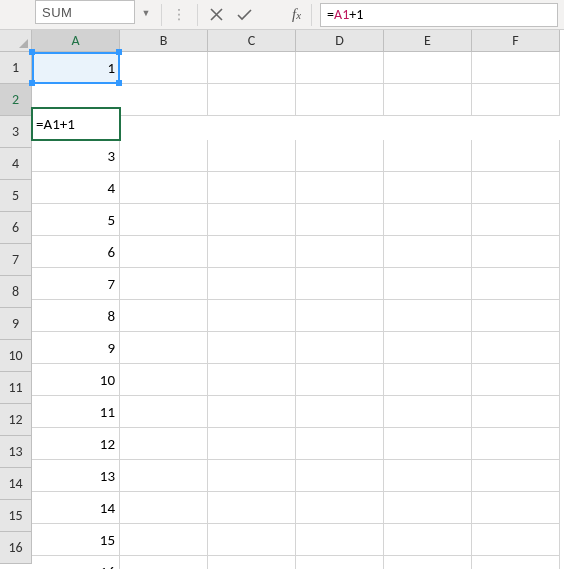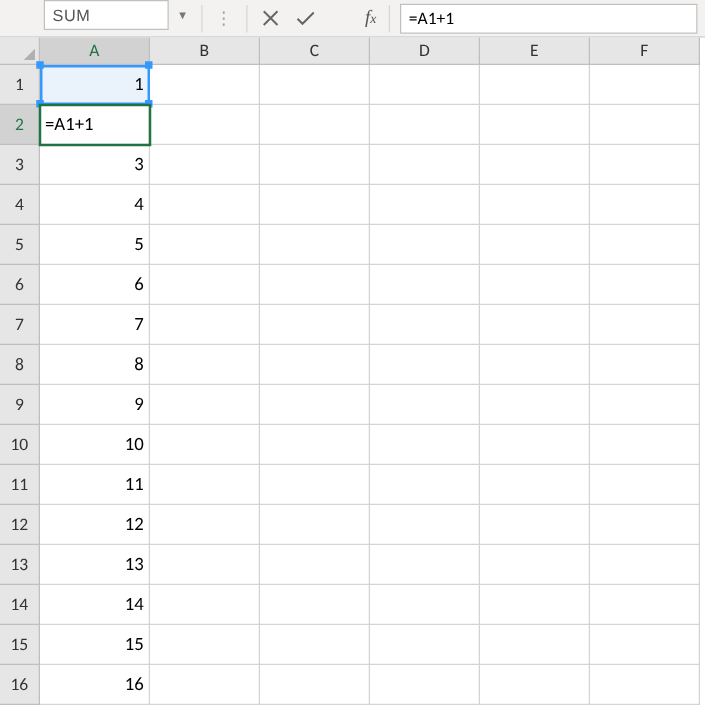--- a/index.html
+++ b/index.html
@@ -83,21 +83,21 @@
       margin: 0 6px 0 4px;
       background: #ffffff;
       border: 1px solid #c0c0c0;
       font-size: 14px;
       padding: 0 6px;
       color: #000;
       display:flex;
       align-items:center;
     }
     .formula-input .eq { color:#000; }
-    .formula-input .ref { color:#000000; }
+    .formula-input .ref { color:#be185d; }
     .formula-input .rest { color:#000; }
 
     
     .grid {
       position: relative;
     }
     .corner {
       position: absolute;
       left: 0; top: 0;
       width: 32px; height: 22px;
@@ -195,20 +195,21 @@
     .cell.ref-highlight { position:relative; }
     .cell.ref-highlight::before{ left:-3px; top:-3px; }
     .cell.ref-highlight::after{ right:-3px; top:-3px; }
     .cell.ref-highlight .c1{ left:-3px; bottom:-3px; }
     .cell.ref-highlight .c2{ right:-3px; bottom:-3px; }
     .cell.editing {
       outline: 2px solid #217346;
       outline-offset: -1px;
       z-index: 5;
       position:relative;
+      margin-top:24px;
     }
   </style>
 </head>
 <body>
 
 <div class="formula-bar">
   <div class="name-box-wrap">
     <input class="name-box" value="SUM" style="">
     <div class="name-box-dropdown">▼</div>
   </div>

